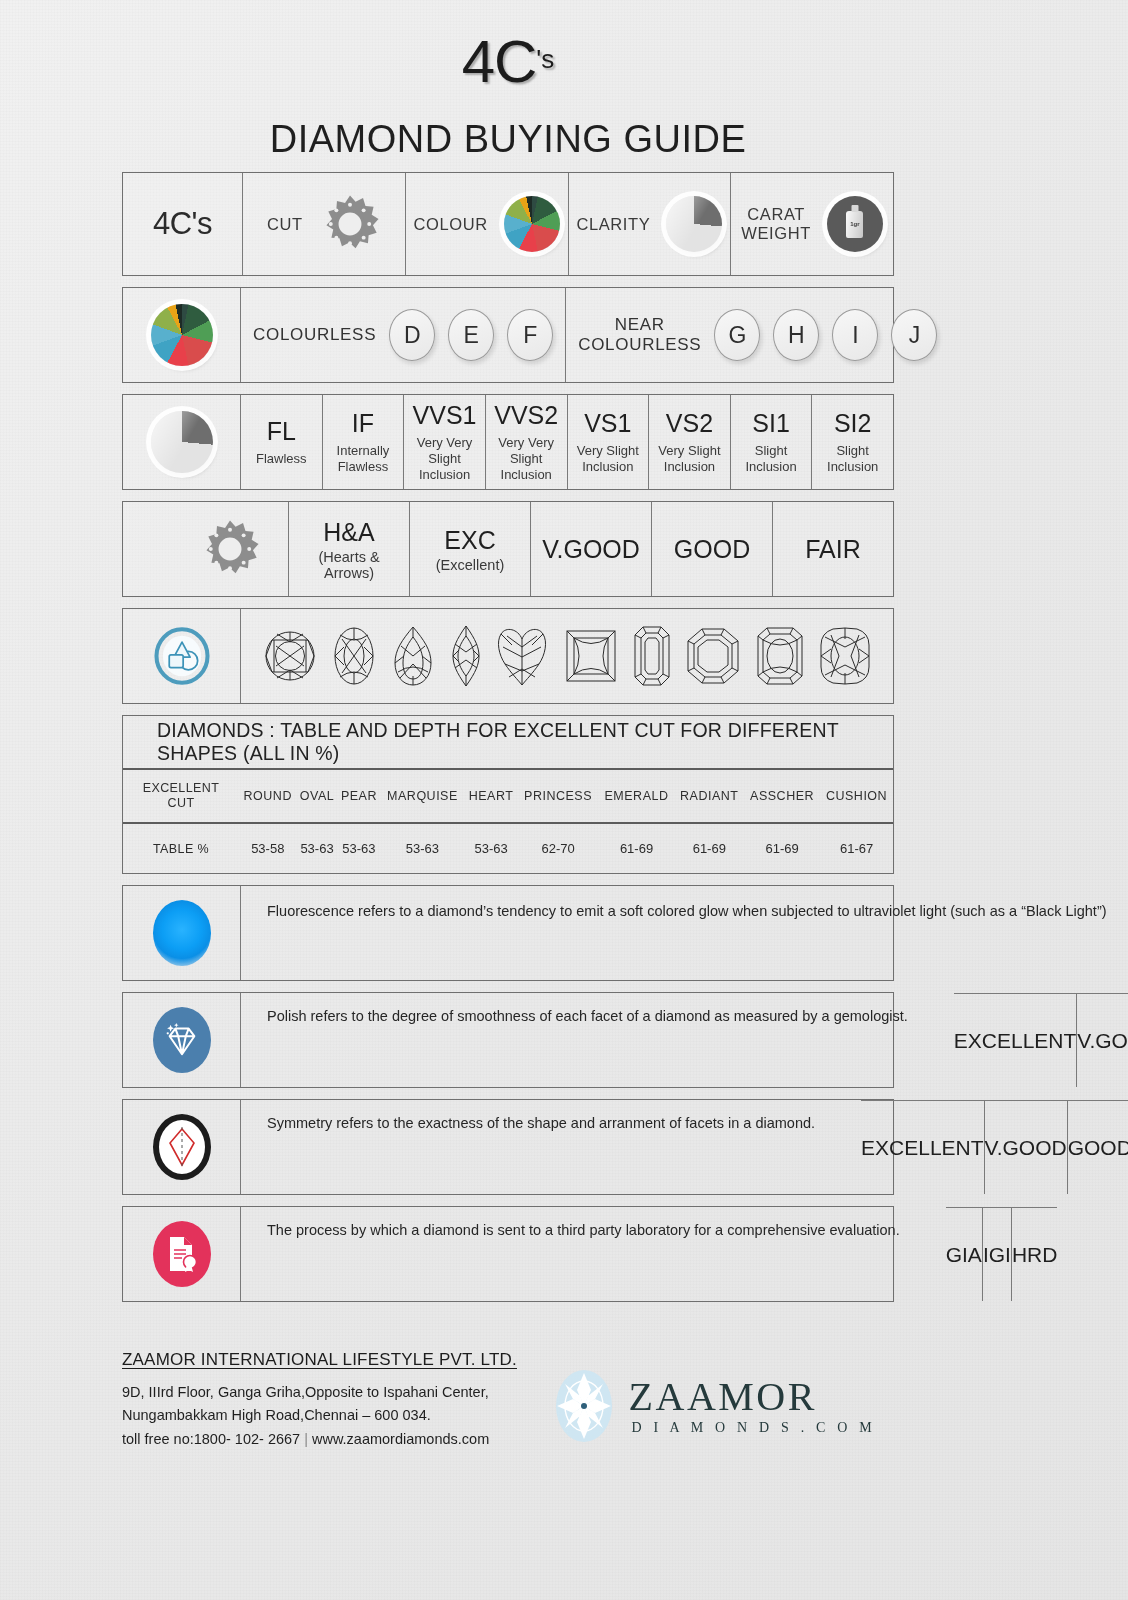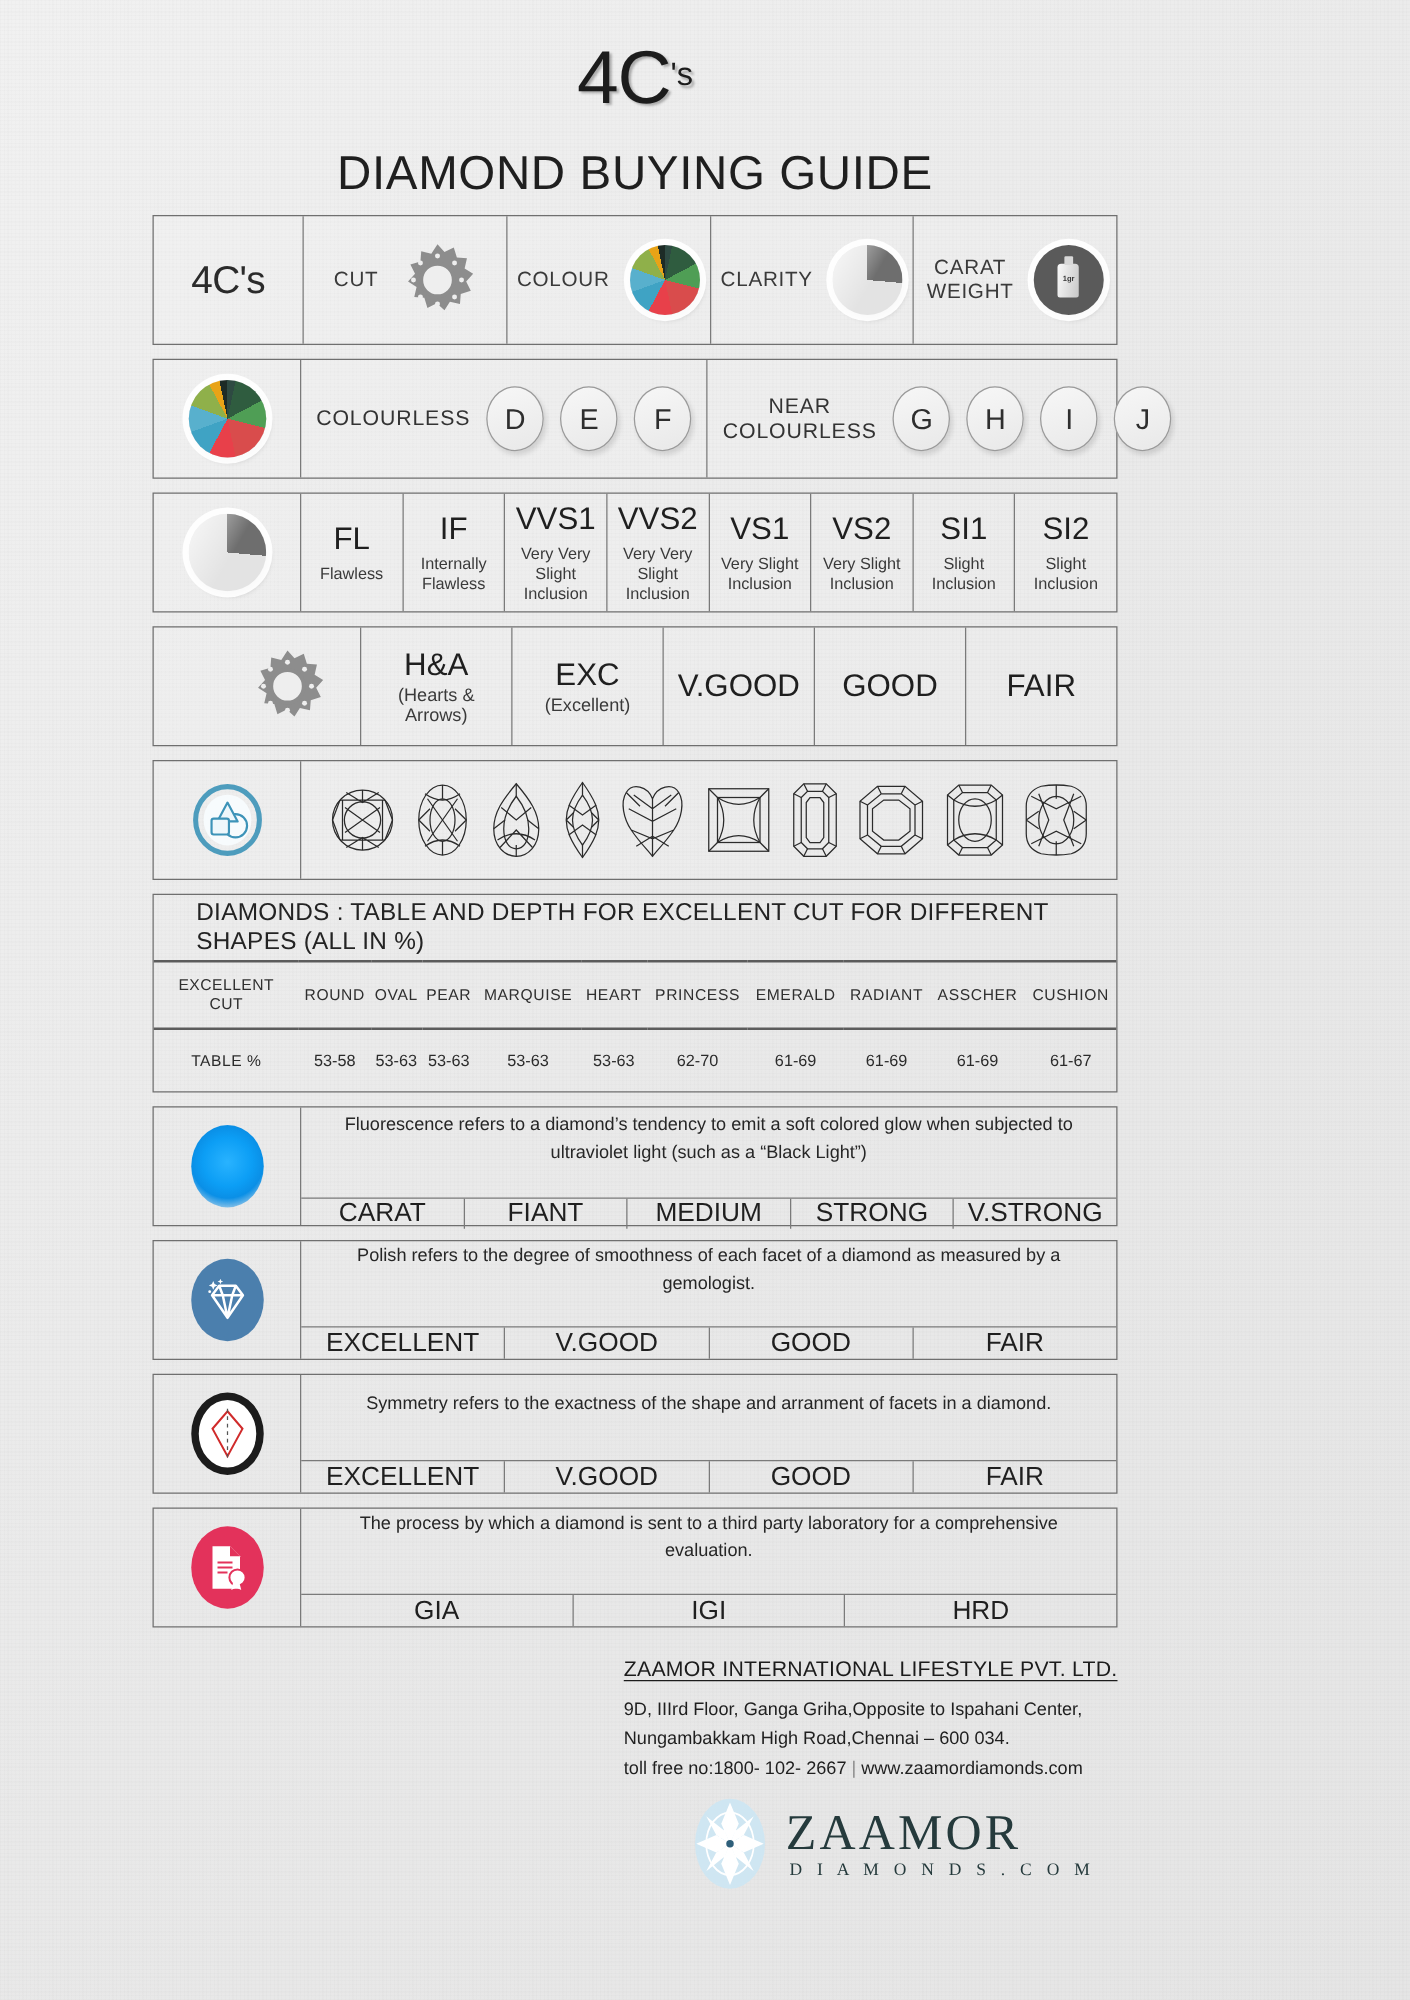--- a/index.html
+++ b/index.html
@@ -154,21 +154,21 @@
   table.dt { width: 100%; border-collapse: collapse; }
   table.dt th, table.dt td { text-align: center; font-weight: normal; }
   table.dt thead th { border-top: 2px solid #5c5c5c; height: 54px; font-size: 12.5px; letter-spacing: 0.5px; color: #2f2f2f; }
   table.dt tbody td { border-top: 2px solid #5c5c5c; height: 50px; font-size: 13px; color: #2b2b2b; }
   table.dt .rowhdr { font-size: 12.5px; letter-spacing: 0.4px; width: 116px; }
   table.dt thead th.rowhdr { line-height: 1.2; }
 
   
   .info { display: flex; border: 1px solid #6f6f6f; margin-top: 11px; }
   .info .icon-cell { border-right: 1px solid #7a7a7a; display: flex; align-items: center; justify-content: center; }
-  .info .right { flex: 1 1 auto; display: flex; flex-direction: column; gap: 20px; }
+  .info .right { flex: 1 1 auto; display: flex; flex-direction: row; gap: 20px; }
   .info .desc {
     flex: 0 0 auto; padding: 11px 26px; text-align: center;
     font-size: 14.5px; line-height: 1.5; color: #262626;
     display: flex; align-items: center; justify-content: center;
   }
   .info .grades { display: flex; border-top: 1px solid #7a7a7a; flex: 1 1 auto; }
   .info .grades .g {
     flex: 1 1 0; border-right: 1px solid #7a7a7a;
     display: flex; align-items: center; justify-content: center;
     font-size: 21px; color: #1f1f1f;
@@ -196,21 +196,21 @@
     background: #fff; border: 6px solid #1c1c1c;
     display: flex; align-items: center; justify-content: center;
   }
   .cert-icon {
     width: 58px; height: 66px; border-radius: 50%;
     background: #e3325b;
     display: flex; align-items: center; justify-content: center;
   }
 
   
-  .footer { display: flex; align-items: flex-end; margin-top: 24px; flex-direction: column; }
+  .footer { display: flex; align-items: center; margin-top: 48px; }
   .footer .left { flex: 1 1 auto; }
   .f-company {
     font-size: 17px; letter-spacing: 0.2px; color: #1c1c1c;
     text-decoration: underline; text-underline-offset: 3px; padding-bottom: 11px;
   }
   .f-line { font-size: 14.5px; line-height: 1.62; color: #1f1f1f; }
   .f-line .sep { color: #8a8a8a; padding: 0 4px; }
   .logo { display: flex; align-items: center; gap: 14px; padding-right: 18px; padding-top: 10px; }
   .logo .mark { width: 62px; height: 76px; flex: 0 0 auto; }
   .logo .words { line-height: 1; }

